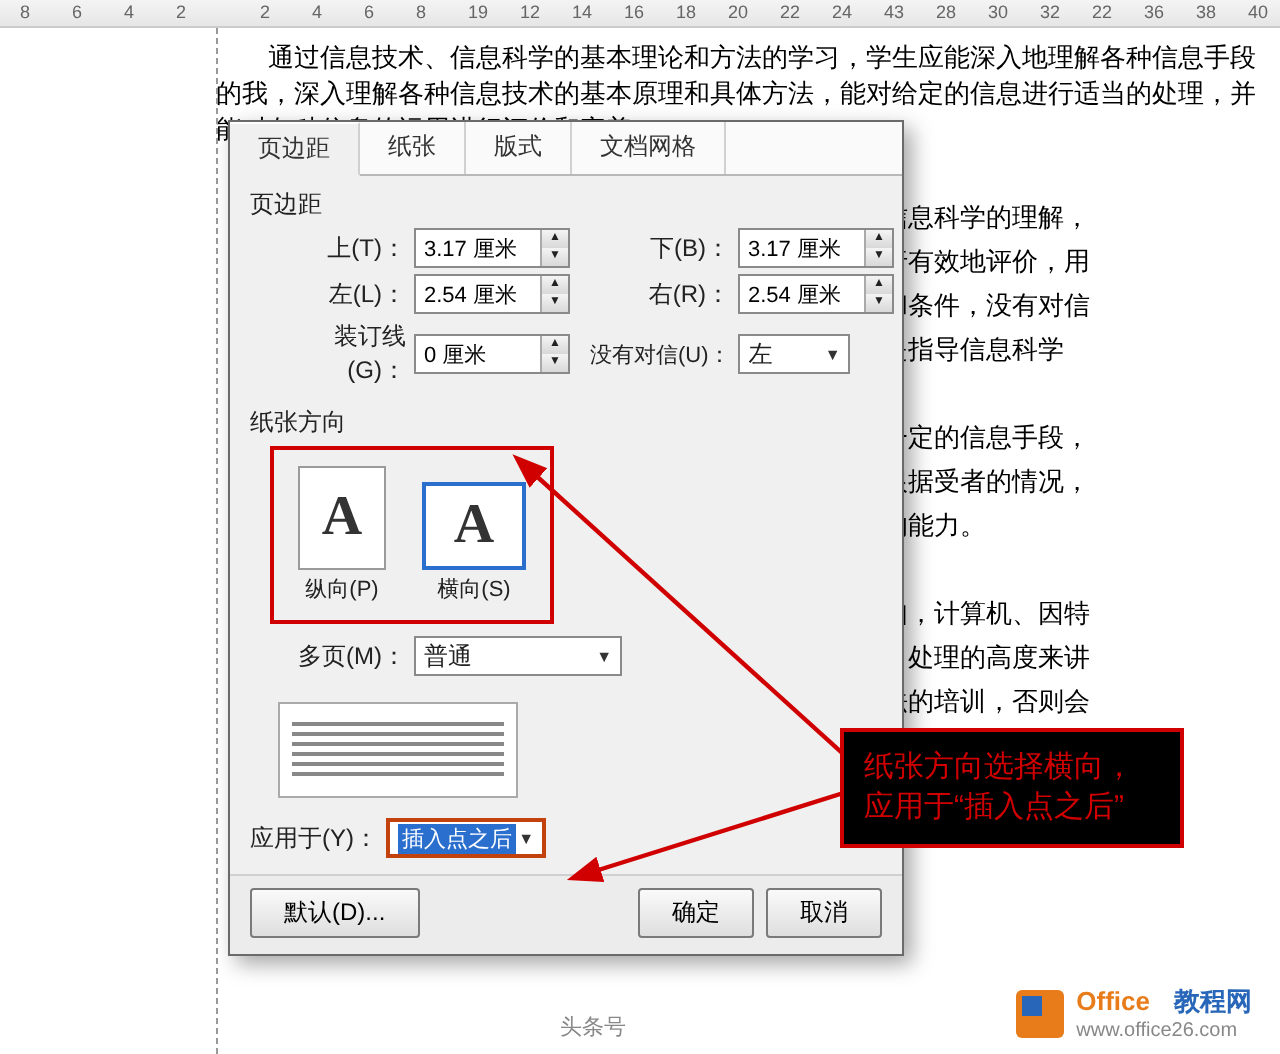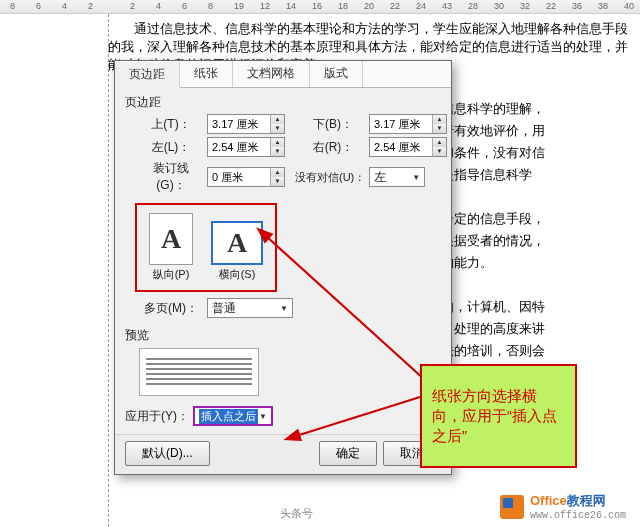--- a/index.html
+++ b/index.html
@@ -87,21 +87,21 @@
     .tab {
       padding: 4px 14px;
       border-right: 1px solid #d0d0d0;
       color: #333;
     }
     .tab.active { background: #f0f0f0; border-bottom: 1px solid #f0f0f0; margin-bottom: -1px; border-top: 1px solid #fff; }
     .dialog-body { padding: 6px 10px 8px; font-size: 12px; color: #222; }
     fieldset { border: none; margin-bottom: 6px; }
     .legend { font-size: 12px; margin-bottom: 3px; display: block; }
     .row { display: flex; align-items: center; gap: 4px; margin-bottom: 3px; padding-left: 14px; }
-    .lbl { width: 64px; text-align: center; }
+    .lbl { width: 64px; text-align: right; }
     .spin {
       display: inline-flex;
       border: 1px solid #8a8a8a;
       background: #fff;
       height: 20px;
       align-items: center;
       font-size: 11px;
     }
     .spin input {
       border: none;
@@ -121,69 +121,69 @@
     .sel {
       border: 1px solid #8a8a8a;
       background: #fff;
       height: 20px;
       display: inline-flex;
       align-items: center;
       padding: 0 4px;
       width: 80px;
       justify-content: space-between;
     }
-    .sel.wide { width: 86px; }
+    .sel.wide { width: 104px; }
     .chev { font-size: 8px; color: #333; }
     .orient-box { display: flex; gap: 18px; padding: 6px 10px; align-items: flex-end; }
     .orient-opt { text-align: center; font-size: 11px; }
     .orient-thumb { width: 44px; height: 52px; border: 1px solid #9a9a9a; background: #fff; display: flex; align-items: center; justify-content: center; margin-bottom: 2px; }
     .orient-thumb.land { width: 52px; height: 44px; }
     .orient-thumb span { font-family: serif; font-size: 28px; font-weight: bold; color: #333; }
     .highlight-border { border: 2px solid #d00000; padding: 2px; }
     .preview-box { border: 1px solid #aaa; background: #fff; width: 120px; height: 48px; margin: 4px 0 4px 14px; padding: 6px; }
     .preview-lines div { height: 2px; background: #888; margin: 3px 0; }
     .apply-row { display: flex; align-items: center; gap: 4px; margin-top: 6px; }
-    .sel.highlight { border: 2px solid #a21caf; }
+    .sel.highlight { border: 2px solid #c2410c; }
     .sel .selected { background: #2a6fce; color: #fff; padding: 0 2px; font-size: 11px; }
     .dialog-footer { display: flex; justify-content: space-between; align-items: center; padding: 6px 10px 8px; border-top: 1px solid #d0d0d0; background: #ececec; }
     .btn {
       border: 1px solid #7a7a7a;
       background: linear-gradient(#fafafa, #dedede);
       padding: 3px 16px;
       font-size: 12px;
       border-radius: 2px;
     }
     .foot-right { display: flex; gap: 6px; }
     .callout {
       position: absolute;
       left: 420px;
       top: 364px;
-      width: 157px;
+      width: 172px;
       border: 2px solid #d00000;
-      background: #bef264;
-      padding: 20px 10px;
+      background: #000000;
+      padding: 8px 10px;
       font-size: 15px;
       color: #d00000;
       line-height: 20px;
     }
     .arrow-svg { position: absolute; left: 190px; top: 200px; pointer-events: none; }
     .watermark {
       position: absolute;
       right: 14px;
       bottom: 6px;
       display: flex;
       align-items: center;
       gap: 6px;
       font-size: 13px;
     }
     .wm-icon { width: 24px; height: 24px; background: #e97c1a; border-radius: 3px; display: flex; align-items: center; justify-content: center; color: #fff; font-weight: bold; font-size: 12px; position: relative; }
     .wm-icon::after { content: ""; position: absolute; left: 3px; top: 3px; width: 10px; height: 10px; background: #2766b8; }
     .wm-t1 { color: #e97c1a; font-weight: bold; }
-    .wm-t2 { color: #2766b8; font-weight: bold; }
-    .wm-sub { font-size: 10px; color: #888; display: block; font-family: Liberation Mono, monospace; }
+    .wm-t2 { color: #2766b8; font-weight: bold; margin-left: 12px; }
+    .wm-sub { font-size: 10px; color: #888; display: block; }
     .toutiao { position: absolute; bottom: 6px; left: 280px; font-size: 11px; color: #888; }
     .separator { margin: 3px 0; }
   </style>
 </head>
 <body>
 
 <div class="ruler">
   <span style="left:10px">8</span>
     <span style="left:36px">6</span>
     <span style="left:62px">4</span>
@@ -228,22 +228,22 @@
   <div class="bg-line" style="height:22px"></div>
   <div class="bg-line">列如，计算机、因特</div>
   <div class="bg-line">集、处理的高度来讲</div>
   <div class="bg-line">方法的培训，否则会</div>
 </div>
 
 <div class="dialog">
   <div class="tabs">
     <div class="tab active">页边距</div>
     <div class="tab">纸张</div>
+    <div class="tab">版式</div>
     <div class="tab">文档网格</div>
-    <div class="tab">版式</div>
   </div>
   <div class="dialog-body">
     <fieldset>
       <span class="legend">页边距</span>
       <div class="row">
         <span class="lbl">上(T)：</span>
         <span class="spin">
             <input value="3.17 厘米" style="">
             <span class="spinbtns">
               <div>▲</div>
@@ -288,20 +288,21 @@
           </span>
         <span style="margin-left:6px; font-size:11px;">没有对信(U)：</span>
         <span class="sel" style="width:56px">
             <span>左</span>
             <span class="chev">▼</span>
           </span>
       </div>
     </fieldset>
 
     <fieldset>
+      <span class="legend">纸张方向</span>
       <div class="highlight-border" style="display:inline-block; margin-left:10px;">
         <div class="orient-box">
           <div class="orient-opt">
             <div class="orient-thumb">
                 <span>A</span>
               </div>
             <span>纵向(P)</span>
           </div>
           <div class="orient-opt">
             <div class="orient-thumb land" style="border:1px solid #2a6fce; box-shadow:0 0 0 1px #2a6fce inset">
@@ -319,21 +320,20 @@
         <span class="sel wide">
             <span>普通</span>
             <span class="chev">▼</span>
           </span>
       </div>
     </fieldset>
 
     <div class="separator"></div>
 
     <fieldset>
-      <span class="legend">预览</span>
       <div class="preview-box">
         <div class="preview-lines">
             <div></div>
             <div></div>
             <div></div>
             <div></div>
             <div></div>
             <div></div>
           </div>
       </div>

